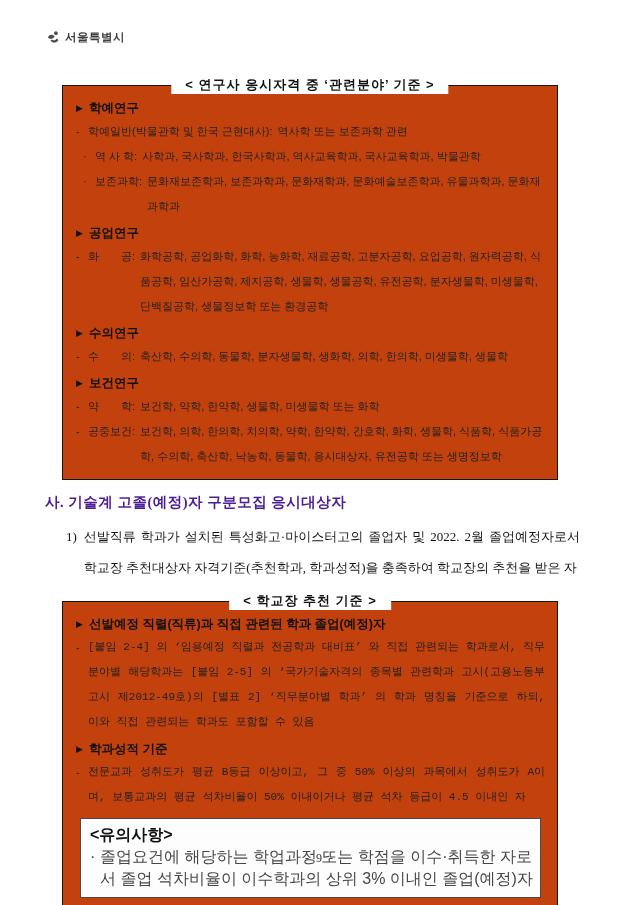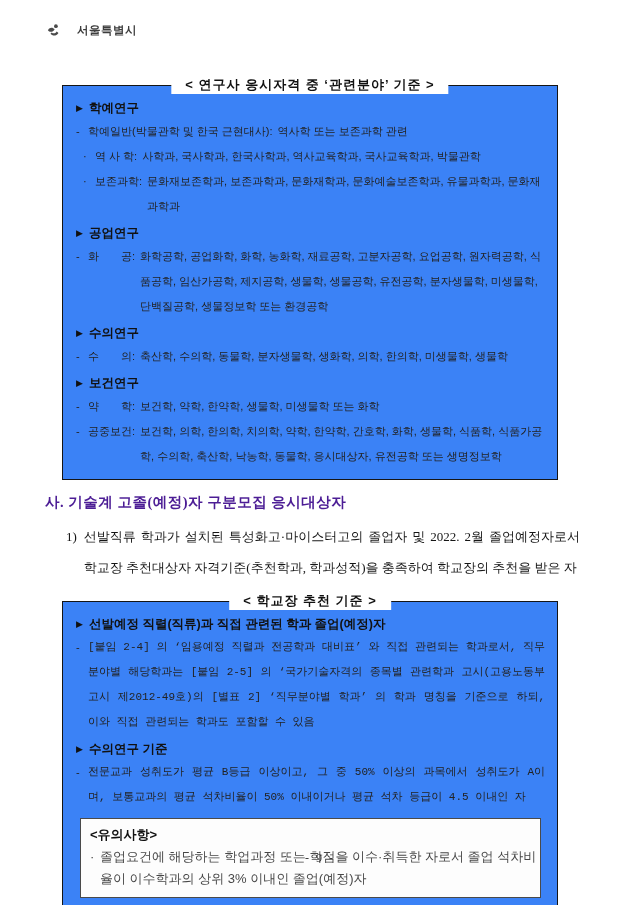--- a/index.html
+++ b/index.html
@@ -4,25 +4,25 @@
 <style>
   * { margin:0; padding:0; box-sizing:border-box; }
   html,body { background:#e8e8e8; }
   .page {
     position:relative; width:640px; height:905px; margin:0 auto;
     background:#ffffff; color:#1a1a1a;
     font-family:"Liberation Sans","DejaVu Sans",sans-serif;
     overflow:hidden;
   }
   
-  .logo { position:absolute; top:23px; left:46px; display:flex; align-items:center; gap:16px; }
+  .logo { position:absolute; top:30px; left:46px; display:flex; align-items:center; gap:4px; }
   .logo-text { font-size:11.5px; font-weight:bold; color:#3d3d3d; letter-spacing:0.5px; }
   
   .content { padding-top:85px; }
-  .gbox { position:relative; border:1.6px solid #151515; margin:0 82px 0 62px; background:#3b82f6; }
+  .gbox { position:relative; border:1.6px solid #151515; margin:0 82px 0 62px; background:#c2410c; }
   .legend {
     position:absolute; top:-10px; left:50%; transform:translateX(-50%);
     background:#fff; padding:0 14px; font-weight:bold; font-size:13px;
     letter-spacing:1px; white-space:nowrap; color:#111;
   }
   .box-body { padding:8px 12px 10px 13px; }
   .sec { margin-top:4px; }
   .sec-h { display:flex; align-items:center; gap:6px; font-weight:bold; font-size:12.5px; color:#111; line-height:21px; }
   .tri { font-size:9px; line-height:1; color:#111; }
   .ln { display:flex; font-size:11px; line-height:25px; color:#222; }
@@ -40,21 +40,21 @@
     display:flex; gap:7px; margin:9px 60px 0 66px;
     font-family:"Liberation Serif","DejaVu Serif",serif;
     font-size:13px; line-height:31px; color:#151515;
   }
   .para .num { flex:none; }
   .para .ptx { flex:1; text-align:justify; }
   .box2 { margin-top:18px; }
   
   .notice {
     border:1px solid #4a4a4a; margin:8px 4px 4px 4px; padding:5px 0 7px 9px;
-    font-size:13px; line-height:22px; background:#fdfdfd;
+    font-size:16px; line-height:22px; background:#fdfdfd;
   }
   .notice-top { display:flex; gap:6px; align-items:baseline; white-space:nowrap; }
   .notice-label { font-weight:bold; color:#111; flex:none; }
   .notice-hl { background:#d6d6d6; color:#1a1a1a; padding:0 2px; }
   .notice-ln { display:flex; color:#474747; }
   .notice-ln .mk { width:10px; }
   
   .pagenum {
     position:absolute; top:851px; left:0; width:100%; text-align:center;
     font-family:"Liberation Serif","DejaVu Serif",serif; font-size:12px;
@@ -164,21 +164,21 @@
           </div>
           <div class="ln just">
             <span class="mk">-</span>
             <span class="tx">[붙임 2-4] 의 ‘임용예정 직렬과 전공학과 대비표’ 와 직접 관련되는 학과로서, 직무분야별 해당학과는 [붙임 2-5] 의 ‘국가기술자격의 종목별 관련학과 고시(고용노동부 고시 제2012-49호)의 [별표 2] ‘직무분야별 학과’ 의 학과 명칭을 기준으로 하되, 이와 직접 관련되는 학과도 포함할 수 있음</span>
           </div>
         </div>
 
         <div class="sec">
           <div class="sec-h">
             <span class="tri">▶</span>
-            <span>수의연구 기준</span>
+            <span>학과성적 기준</span>
           </div>
           <div class="ln just">
             <span class="mk">-</span>
             <span class="tx">전문교과 성취도가 평균 B등급 이상이고, 그 중 50% 이상의 과목에서 성취도가 A이며, 보통교과의 평균 석차비율이 50% 이내이거나 평균 석차 등급이 4.5 이내인 자</span>
           </div>
         </div>
 
         <div class="notice">
           <div class="notice-top">
             <span class="notice-label">&lt;유의사항&gt;</span>

